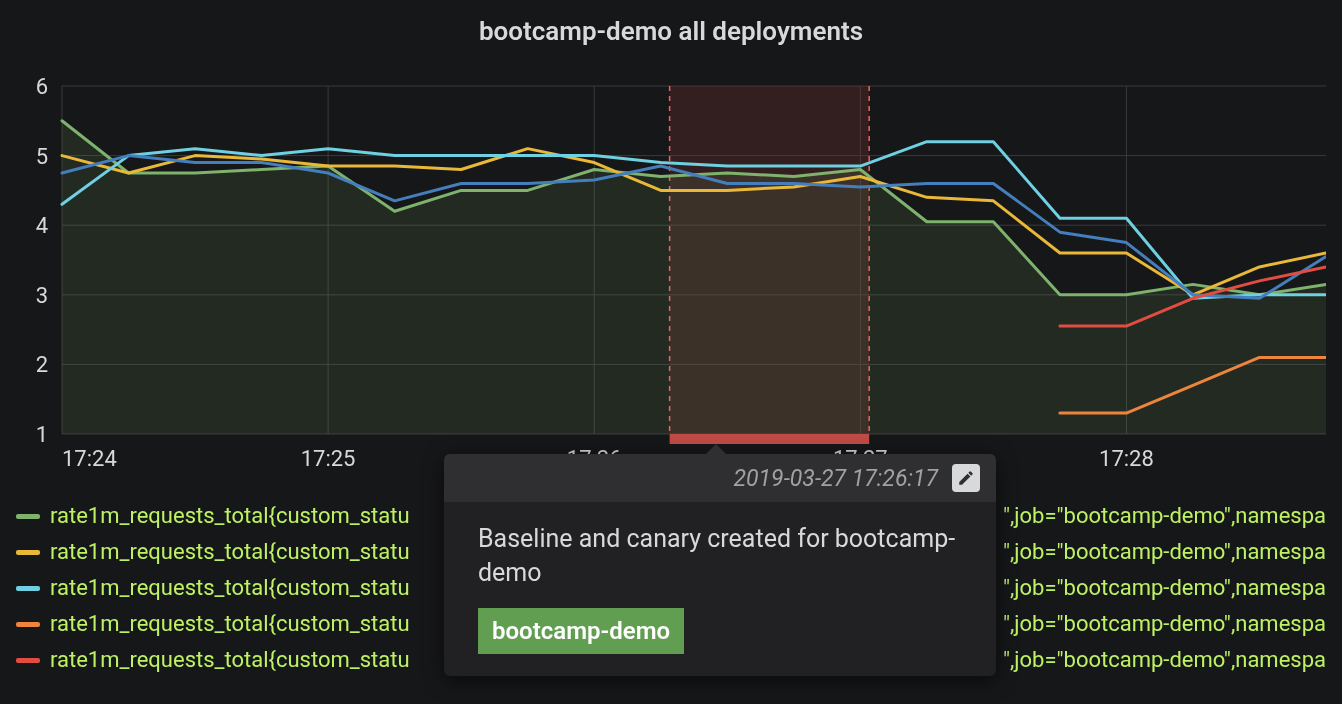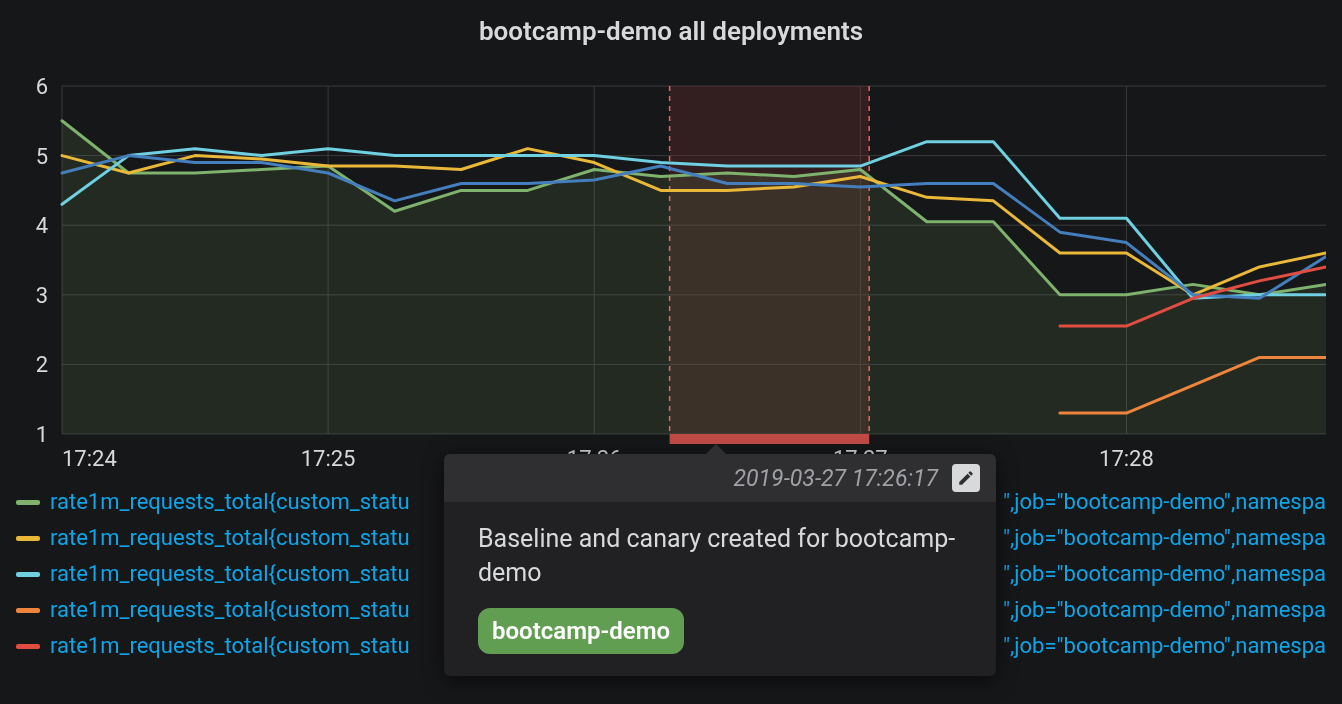--- a/index.html
+++ b/index.html
@@ -1,32 +1,32 @@
 <!DOCTYPE html>
 <html><head>
 <meta charset="utf-8">
 <style>
   html,body{margin:0;padding:0;background:#161719;color:#d8d9da;font-family:-apple-system,BlinkMacSystemFont,"Segoe UI",Roboto,Helvetica,Arial,sans-serif;overflow:hidden}
   *{box-sizing:border-box}
   .panel{position:relative;width:1342px;height:704px;padding:12px 16px 16px 16px;background:#161719}
   .panel-title{font-size:26px;font-weight:600;text-align:center;color:#d8d9da;margin:4px 0 14px 0}
   .chart-wrap{position:relative;}
   .chart-svg{display:block}
-  .legend{margin-top:8px;font-size:22px;line-height:36px;color:#0ea5e9;white-space:nowrap;overflow:hidden}
+  .legend{margin-top:22px;font-size:22px;line-height:36px;color:#bef264;white-space:nowrap;overflow:hidden}
   .legend-row{display:flex;align-items:center;gap:10px;height:36px}
   .dash{display:inline-block;width:24px;height:5px;border-radius:2px;flex:0 0 24px}
   .legend-text{flex:1 1 auto;overflow:hidden;text-overflow:clip}
   .tooltip{position:absolute;width:552px;left:444px;top:454px;background:#212124;border-radius:6px;box-shadow:0 4px 20px rgba(0,0,0,.6);font-size:24px}
   .tooltip-arrow{position:absolute;left:260px;top:-10px;width:0;height:0;border-left:12px solid transparent;border-right:12px solid transparent;border-bottom:12px solid #2f2f32}
   .tooltip-head{background:#2f2f32;border-radius:6px 6px 0 0;padding:10px 16px;display:flex;align-items:center;justify-content:flex-end;gap:14px}
   .tooltip-ts{font-style:italic;color:#9fa1a4;font-size:23px}
   .edit-btn{width:28px;height:28px;border-radius:4px;background:#d8d9da;display:flex;align-items:center;justify-content:center;cursor:pointer}
   .edit-btn svg{width:18px;height:18px;fill:#2f2f32}
   .tooltip-body{padding:20px 20px 22px 34px;color:#d8d9da;font-size:25px;line-height:34px}
-  .tag{display:inline-block;background:#629e51;color:#fff;font-size:24px;font-weight:600;padding:6px 14px;border-radius:12px}
+  .tag{display:inline-block;background:#629e51;color:#fff;font-size:24px;font-weight:600;padding:6px 14px;border-radius:0}
   .axis-label{font-size:22px;fill:#d8d9da}
   .grid-line{stroke:#3a3a3d;stroke-width:1}
   .ann-line{stroke:#ea6460;stroke-width:1.5;stroke-dasharray:5 5}
   .ann-band{fill:rgba(120,50,50,.3)}
   .ann-marker{fill:#c14b46}
 </style>
 </head>
 <body>
 
 <div class="panel">

